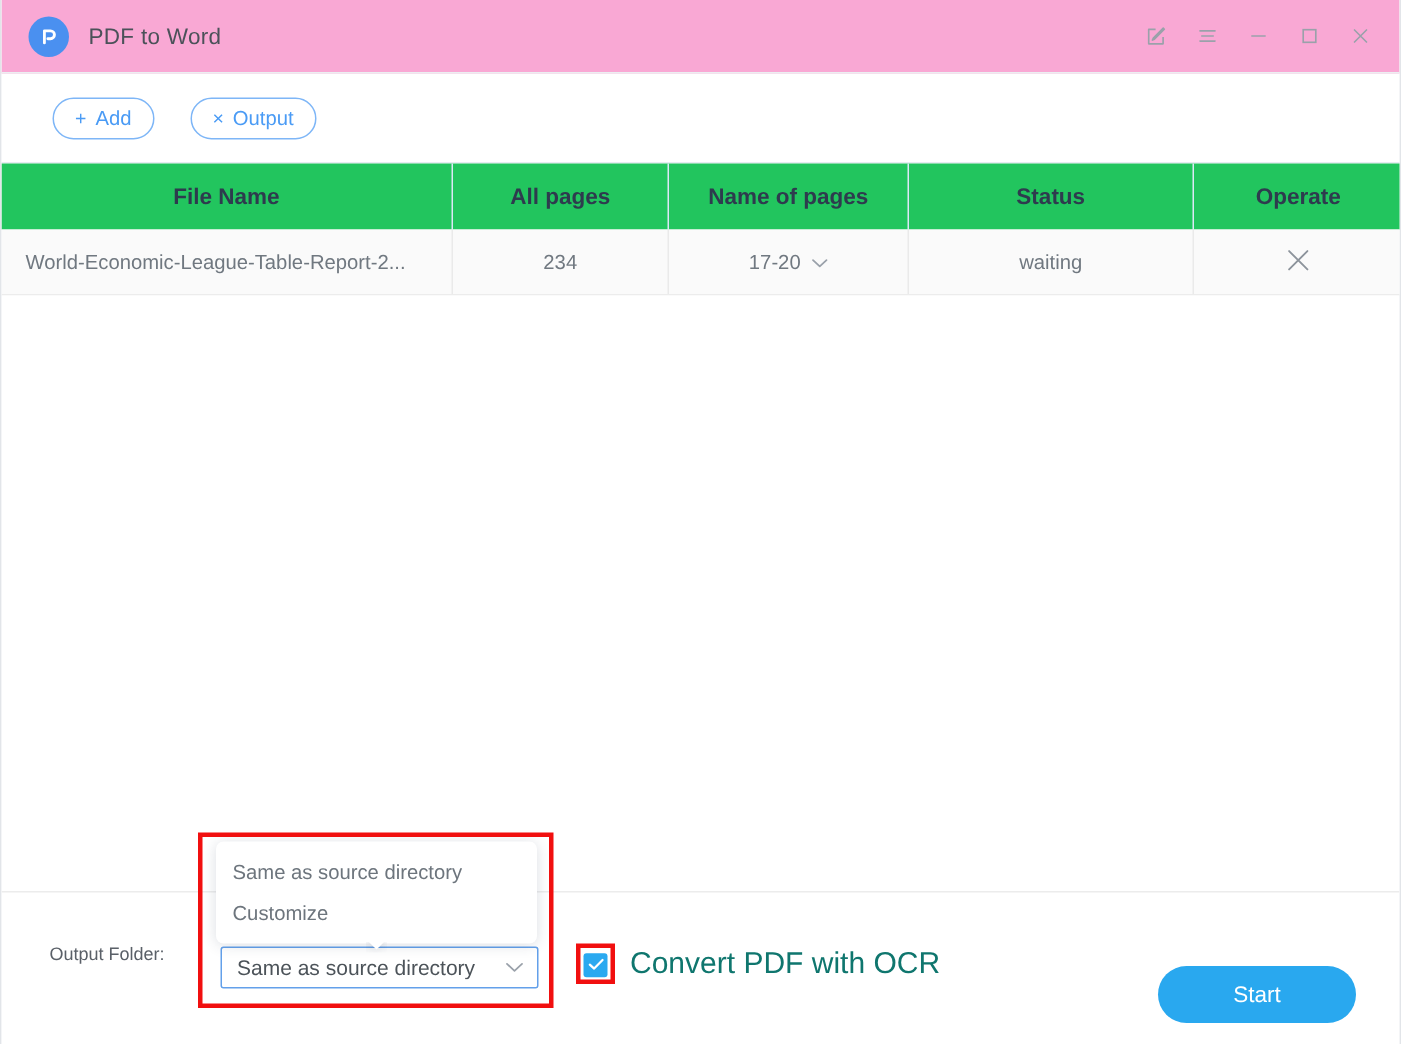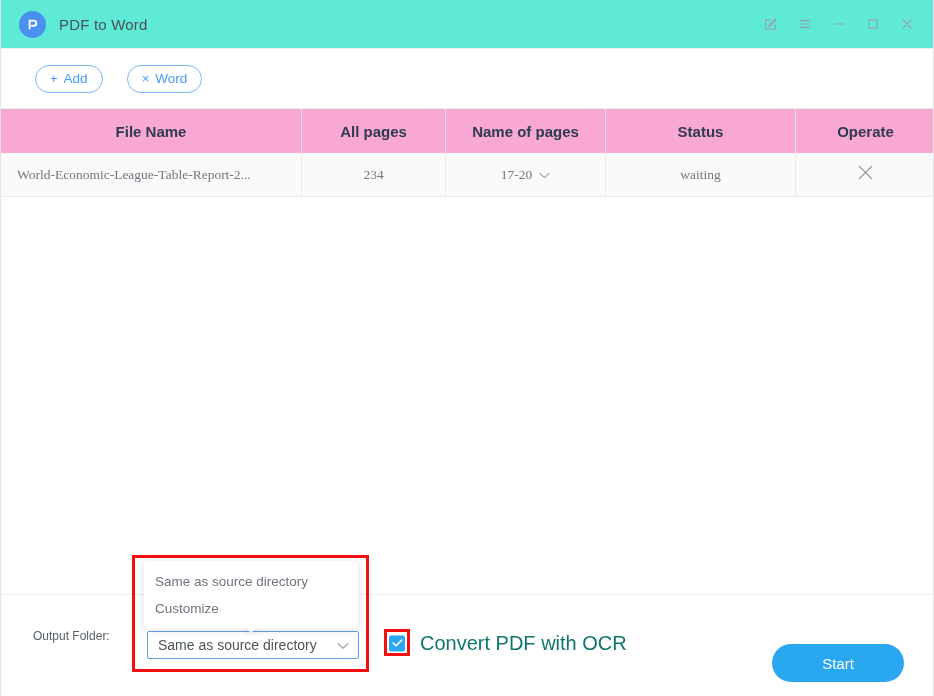--- a/index.html
+++ b/index.html
@@ -20,21 +20,21 @@
     border: 1px solid #e2e5e9;
     border-top: none;
     border-bottom: none;
     overflow: hidden;
   }
 
   
   .titlebar {
     position: relative;
     height: 49px;
-    background: #5eead4;
+    background: #f9a8d4;
     border-bottom: 1px solid #eceff2;
     display: flex;
     align-items: center;
     padding-left: 18px;
   }
   .logo {
     width: 27px; height: 27px;
     border-radius: 50%;
     background: #4a90f0;
     display: flex; align-items: center; justify-content: center;
@@ -88,39 +88,38 @@
   .pill-btn .glyph { font-size: 13px; line-height: 1; }
 
   
   .table {
     width: 934px;
     border-top: 1px solid #e6ebf1;
   }
   .thead {
     display: flex;
     height: 44px;
-    background: #f9a8d4;
+    background: #22c55e;
   }
   .thead .cell {
     display: flex; align-items: center; justify-content: center;
     font-size: 15px;
     font-weight: bold;
     color: #2e3b4e;
   }
   .trow {
     display: flex;
     height: 44px;
     background: #fafafa;
     border-bottom: 1px solid #ececec;
   }
   .trow .cell {
     display: flex; align-items: center; justify-content: center;
     font-size: 13.5px;
     color: #707880;
-    font-family: Liberation Serif, serif;
   }
   .trow .cell.divider,
   .thead .cell.divider { border-left: 1px solid #eaeaea; }
   .thead .cell.divider { border-left-color: #dce8f6; }
 
   .col-name   { width: 300px; }
   .col-all    { width: 144px; }
   .col-range  { width: 160px; }
   .col-status { width: 190px; }
   .col-op     { width: 140px; }
@@ -319,21 +318,21 @@
     </div>
   </div>
 
   <div class="toolbar">
     <div class="pill-btn">
       <span class="glyph">+</span>
       <span>Add</span>
     </div>
     <div class="pill-btn">
       <span class="glyph">×</span>
-      <span>Word</span>
+      <span>Output</span>
     </div>
   </div>
 
   <div class="table">
     <div class="thead">
       <div class="cell col-name">File Name</div>
       <div class="cell col-all divider">All pages</div>
       <div class="cell col-range divider">Name of pages</div>
       <div class="cell col-status divider">Status</div>
       <div class="cell col-op divider">Operate</div>

